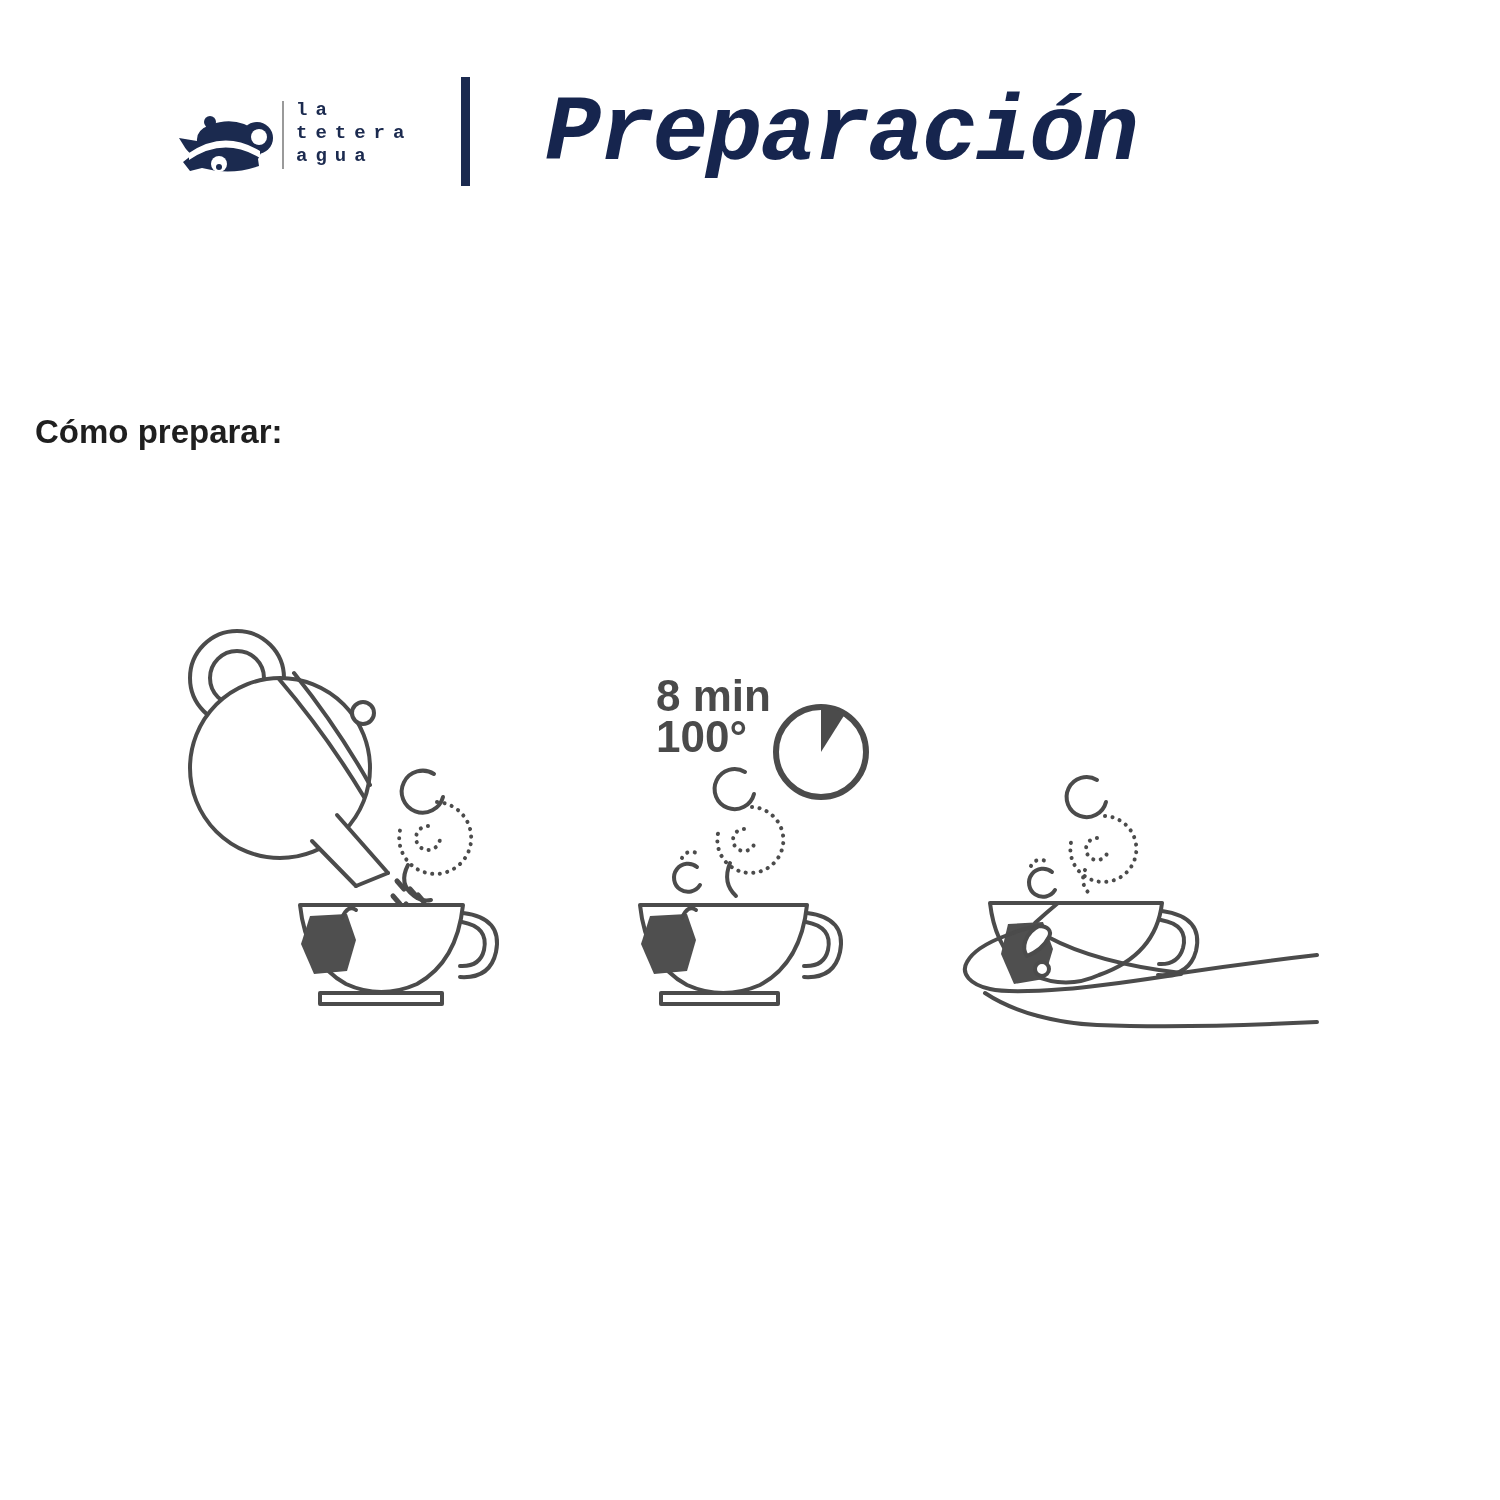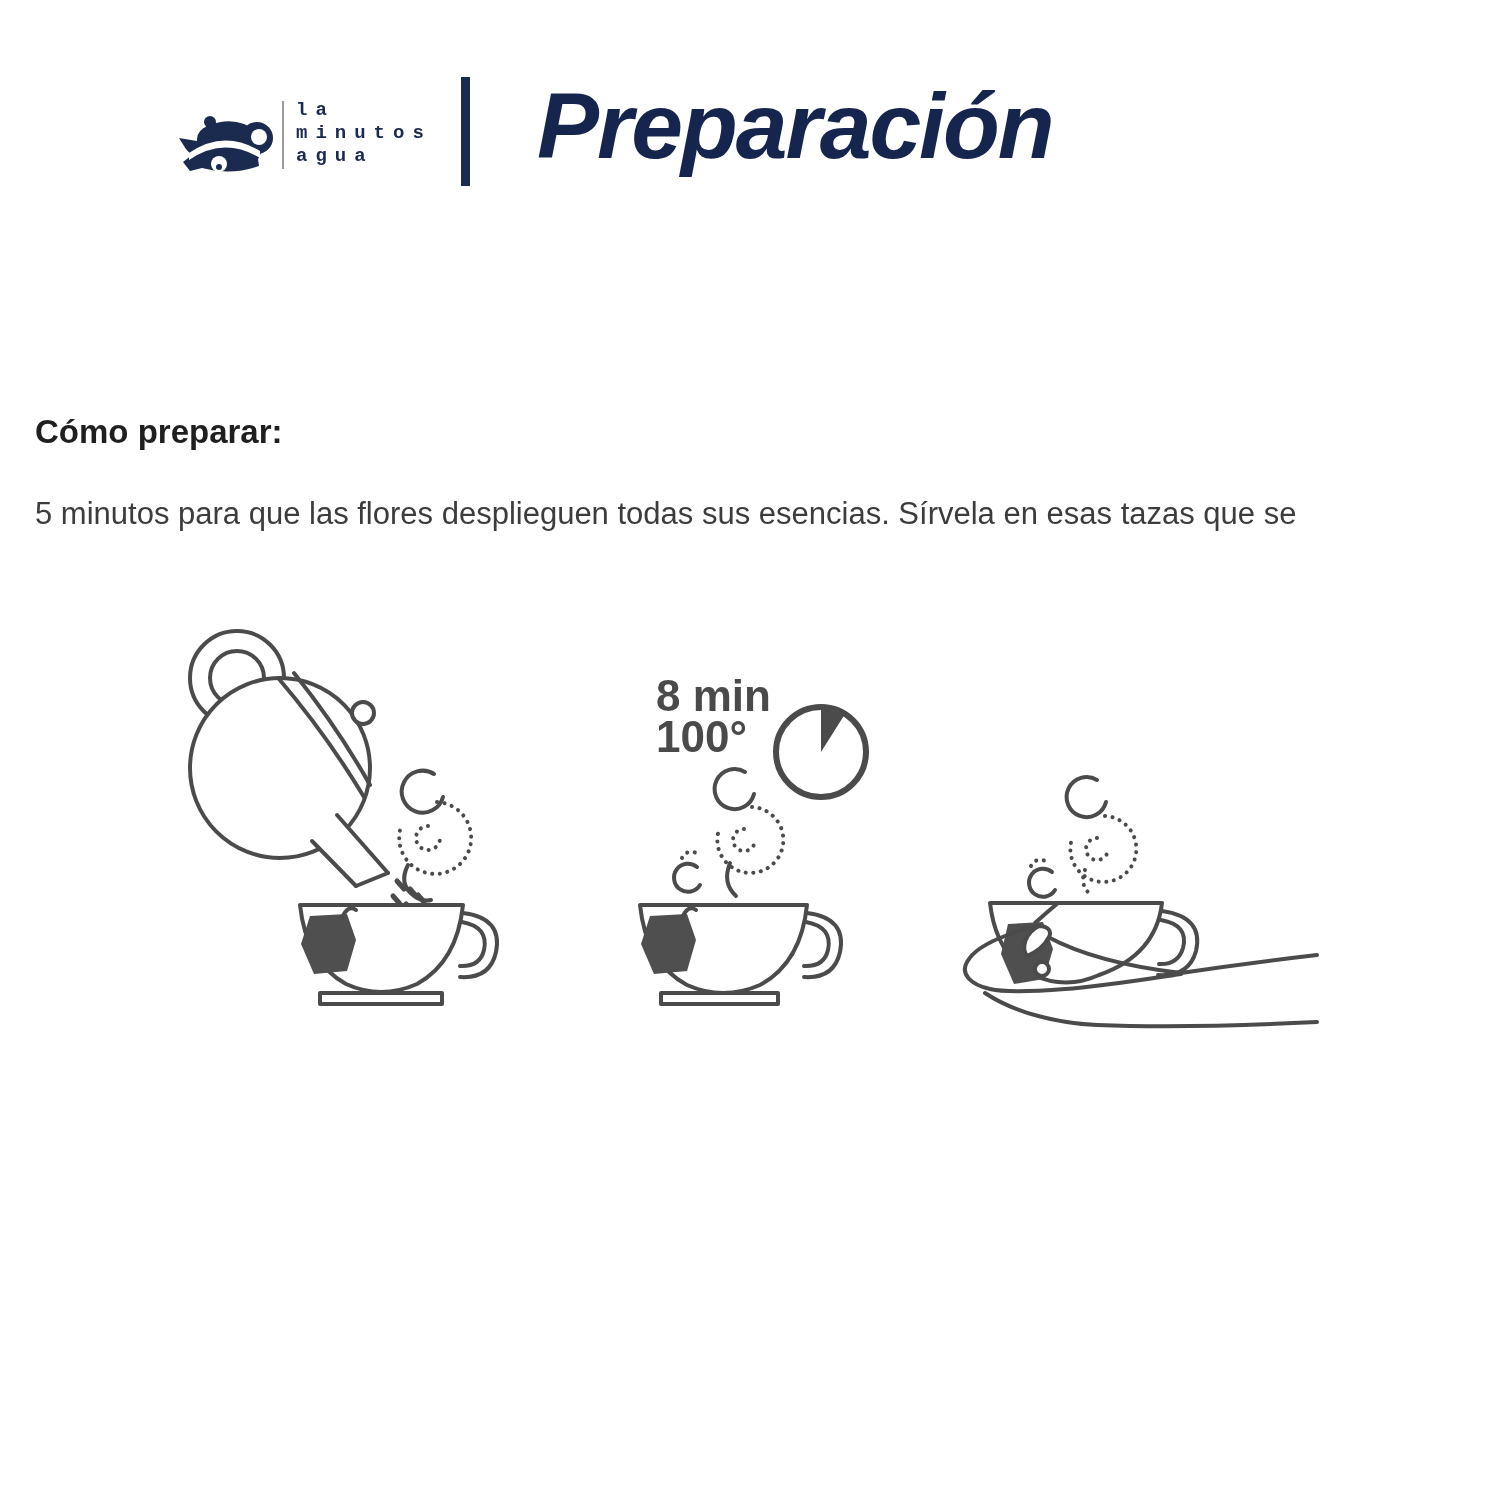--- a/index.html
+++ b/index.html
@@ -43,32 +43,31 @@
       <path d="M13 52 Q48 28 84 50 L84 43 Q48 21 13 45 Z" fill="#ffffff"></path>
       <circle cx="43" cy="56" r="8" fill="#ffffff"></circle>
       <circle cx="43" cy="59" r="3" fill="#1b2a4f"></circle>
     </svg>
   </div>
 
   <div class="abs logo-rule" style="left:282px;top:101px;height:68px;"></div>
 
   <div class="abs brand-words" style="left:296px;top:99px;">
     <div>la</div>
-    <div>minutos</div>
+    <div>tetera</div>
     <div>agua</div>
   </div>
 
   <div class="abs header-bar" style="left:461px;top:77px;width:9px;height:109px;"></div>
 
-  <h1 class="abs page-title" style="left:537px;top:80px;margin:0;">Preparación</h1>
+  <h1 class="abs page-title" style="left:537px;top:80px;margin:8px;font-family:Liberation Mono, monospace;">Preparación</h1>
 
   <h2 class="abs section-heading" style="left:35px;top:414px;margin:0;text-align:center;">Cómo preparar:</h2>
 
   <div class="abs" style="left:35px;top:492px;">
-    <div class="para-line">5 minutos para que las flores desplieguen todas sus esencias. Sírvela en esas tazas que se</div>
   </div>
 
   <svg class="abs" style="left:150px;top:622px;" width="410" height="392" viewBox="0 0 410 392">
     <g>
       <circle class="lnw" cx="87" cy="56" r="47"></circle>
       <circle class="lnw" cx="87" cy="56" r="27"></circle>
       <circle class="lnw" cx="130" cy="146" r="90"></circle>
       <path class="ln" d="M129 57 Q176 112 214 175"></path>
       <path class="ln" d="M144 51 Q188 106 220 163"></path>
       <circle class="lnw" cx="213" cy="91" r="11"></circle>

